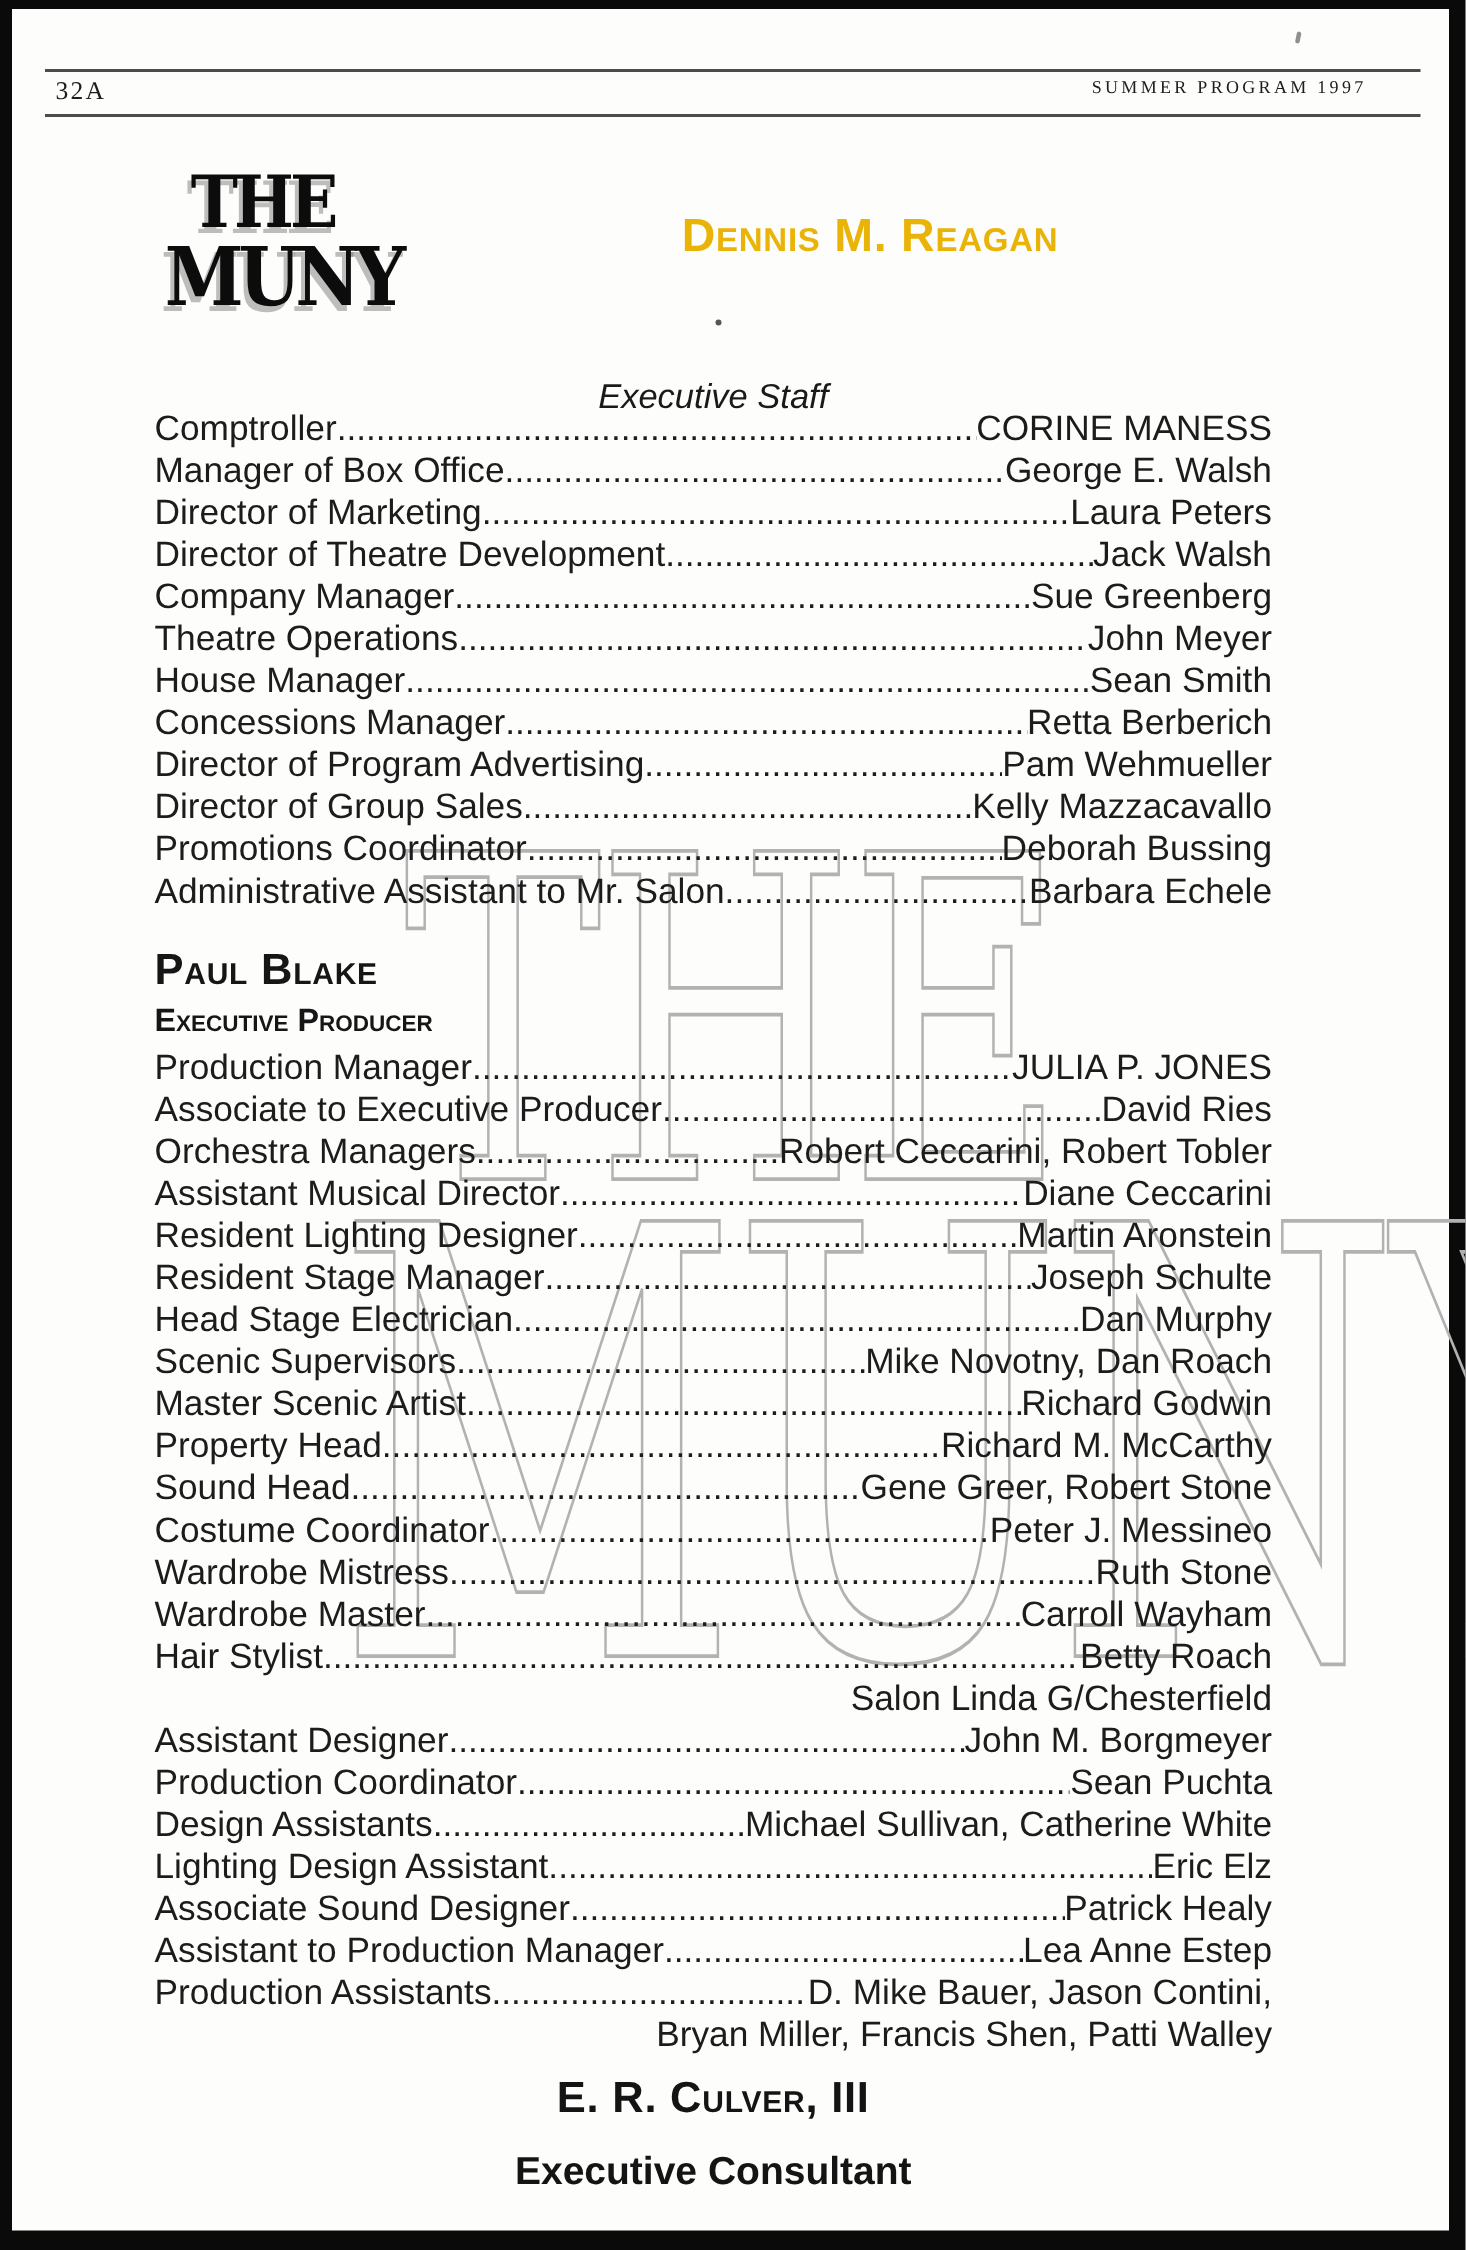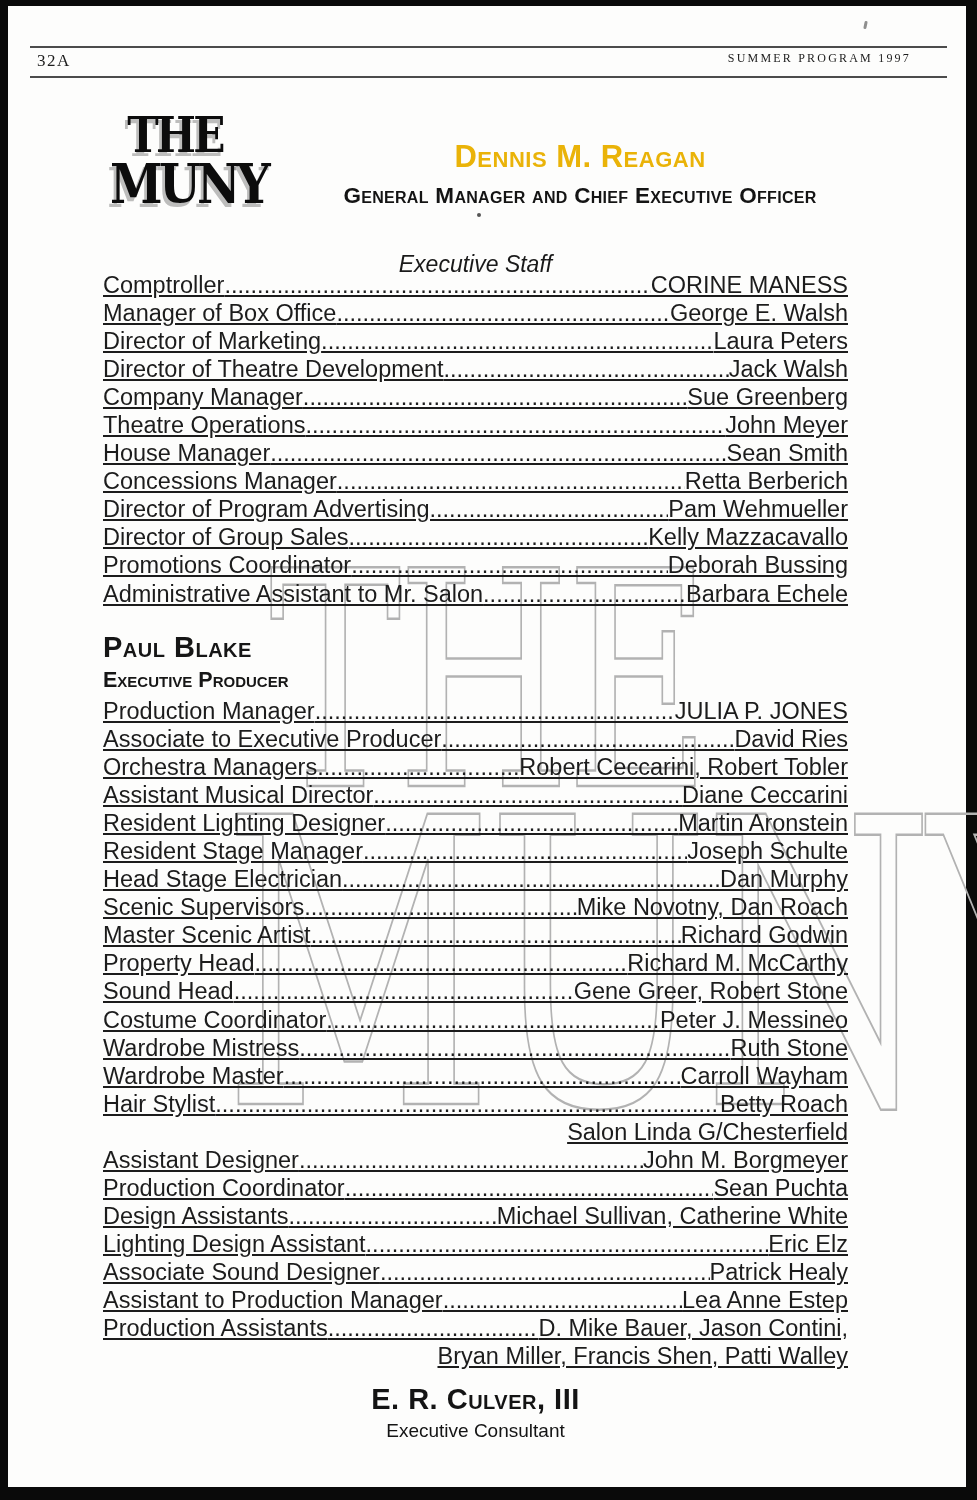--- a/index.html
+++ b/index.html
@@ -73,24 +73,24 @@
     position: absolute; left: 103px; width: 745px; text-align: center; z-index: 2; color: #1a1a1a;
   }
   .exec-staff-heading { top: 251px; font-style: italic; font-size: 23px; }
 
   .producer-block { position: absolute; left: 103px; top: 631px; width: 745px; text-align: left; z-index: 2; }
   .producer-name { font-variant: small-caps; font-weight: bold; font-size: 29px; letter-spacing: .5px; color: #161616; }
   .producer-title { margin-top: 4px; font-variant: small-caps; font-weight: bold; font-size: 21.5px; color: #161616; }
 
   .consultant-block { position: absolute; left: 103px; top: 1383px; width: 745px; text-align: center; z-index: 2; }
   .consultant-name { font-variant: small-caps; font-weight: bold; font-size: 29px; letter-spacing: .5px; color: #141414; }
-  .consultant-title { margin-top: 4px; font-weight: normal; font-size: 19px; color: #141414; }
-
-  
-  .credit-list { position: absolute; left: 103px; width: 745px; z-index: 2; color: #1c1c1c; text-decoration: underline; }
+  .consultant-title { margin-top: 16px; font-weight: bold; font-size: 26px; color: #141414; }
+
+  
+  .credit-list { position: absolute; left: 103px; width: 745px; z-index: 2; color: #1c1c1c; }
   .staff-list { top: 271px; }
   .production-list { top: 697px; }
   .credit-list .row {
     display: flex; justify-content: flex-end; align-items: baseline;
     height: 28.05px; line-height: 28.05px; font-size: 23.5px; white-space: nowrap;
   }
   .credit-list .label { flex: 0 0 auto; }
   .credit-list .dots  { flex: 1 1 auto; overflow: hidden; }
   .credit-list .dots::after {
     content: "..........................................................................................................................................................................................................";
@@ -128,21 +128,20 @@
     <span class="w2">MUNY</span>
   </div>
 
   <div class="logo">
     <span class="l1">THE</span>
     <span class="l2">MUNY</span>
   </div>
 
   <div class="gm-block">
     <div class="gm-name">Dennis M. Reagan</div>
-    <div class="gm-title">General Manager and Chief Executive Officer</div>
   </div>
 
   <div class="section-heading exec-staff-heading">Executive Staff</div>
 
   <div class="credit-list staff-list">
 
       <div class="row">
         <span class="label">Comptroller</span>
         <span class="dots" aria-hidden="true"></span>
         <span class="name">CORINE MANESS</span>

